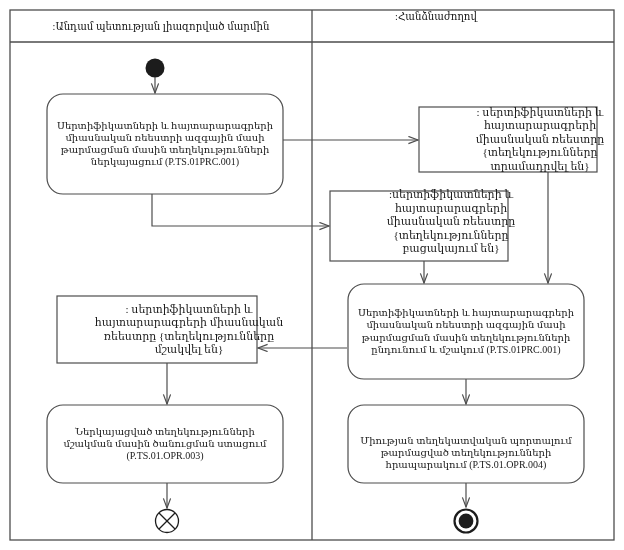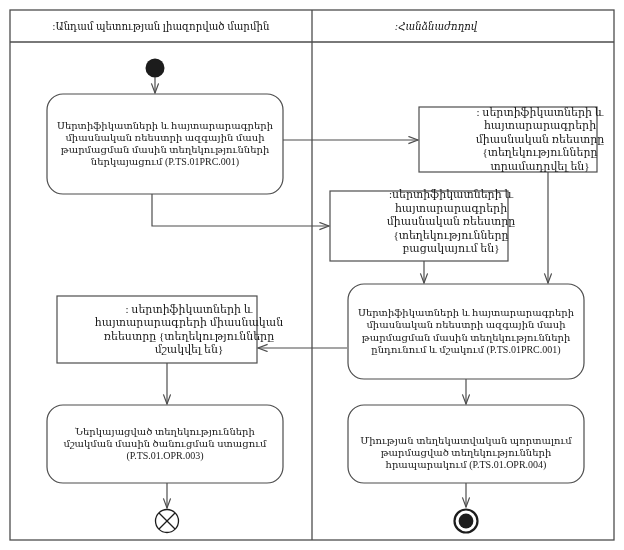--- a/index.html
+++ b/index.html
@@ -131,21 +131,21 @@
       <line x1="175" y1="513" x2="159" y2="529" stroke="#1c1c1c" stroke-width="1.3"></line>
     </g>
 
     <g>
       <circle cx="466" cy="521" r="11.5" fill="#ffffff" stroke="#1c1c1c" stroke-width="2.2"></circle>
       <circle cx="466" cy="521" r="7.4" fill="#1c1c1c"></circle>
     </g>
   </svg>
 
   <div class="lane-title" style="left:10px; top:10px; width:302px; height:32px;">:Անդամ պետության լիազորված մարմին</div>
-  <div class="lane-title" style="left:312px; top:10px; width:248px; height:32px;font-style:italic;">:Հանձնաժողով</div>
+  <div class="lane-title" style="left:312px; top:0; width:248px; height:32px;">:Հանձնաժողով</div>
 
   <div class="node-text action-label" style="left:47px; top:94px; width:236px; height:100px;">Սերտիֆիկատների և հայտարարագրերի միասնական ռեեստրի ազգային մասի թարմացման մասին տեղեկությունների ներկայացում (P.TS.01PRC.001)</div>
 
   <div class="node-text object-label" style="left:419px; top:107px; width:178px; height:65px;">: սերտիֆիկատների և հայտարարագրերի միասնական ռեեստրը {տեղեկությունները տրամադրվել են}</div>
 
   <div class="node-text object-label" style="left:330px; top:191px; width:178px; height:62px;">:սերտիֆիկատների և հայտարարագրերի միասնական ռեեստրը {տեղեկությունները բացակայում են}</div>
 
   <div class="node-text action-label" style="left:348px; top:284px; width:236px; height:95px;">Սերտիֆիկատների և հայտարարագրերի միասնական ռեեստրի ազգային մասի թարմացման մասին տեղեկությունների ընդունում և մշակում (P.TS.01PRC.001)</div>
 
   <div class="node-text object-label" style="left:57px; top:296px; width:200px; height:67px;">: սերտիֆիկատների և հայտարարագրերի միասնական ռեեստրը {տեղեկությունները մշակվել են}</div>

